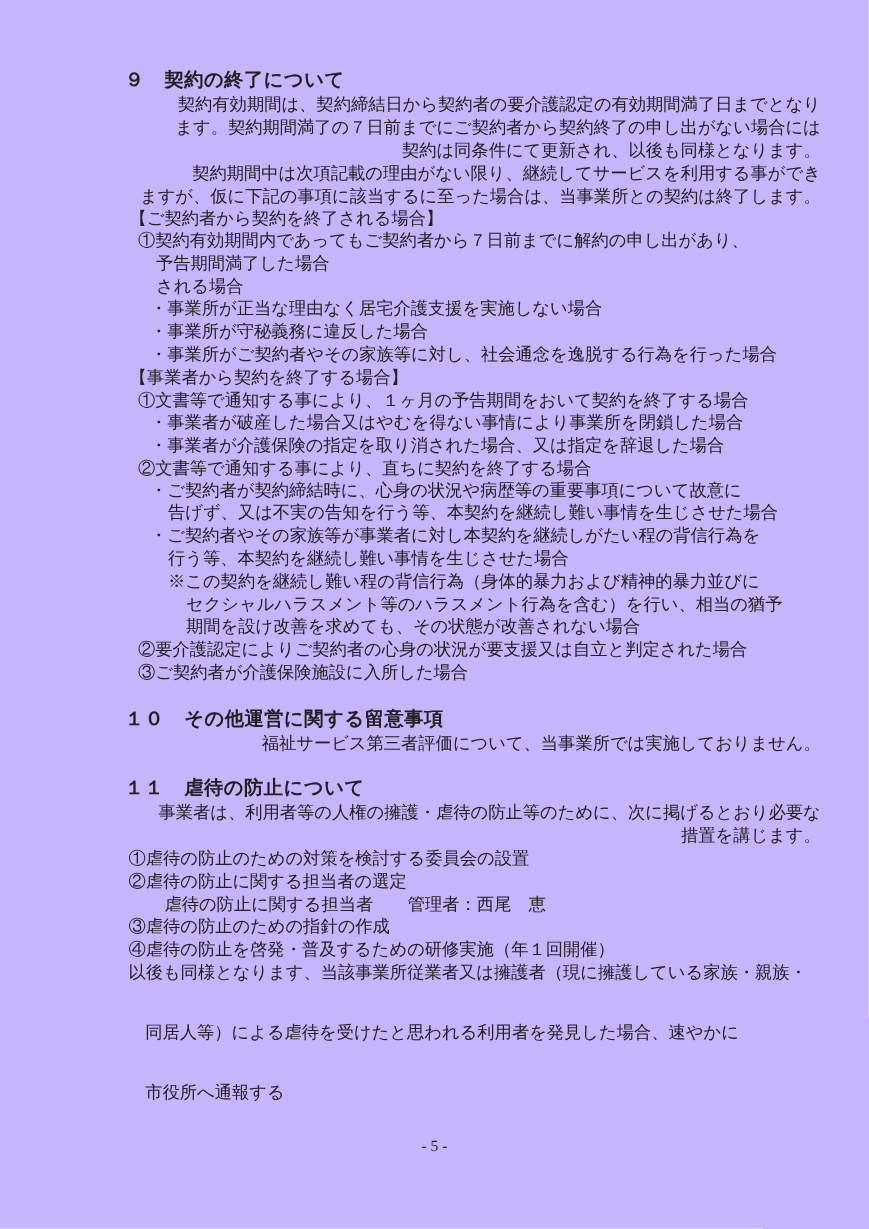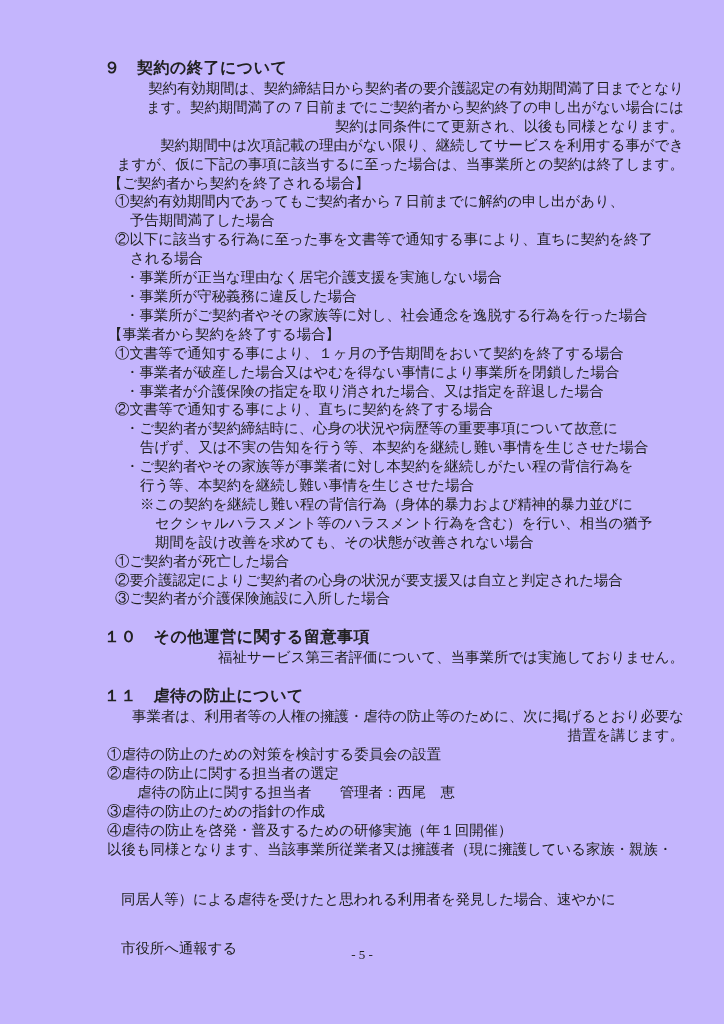--- a/index.html
+++ b/index.html
@@ -67,38 +67,36 @@
       <section>
         <h2 class="heading">９　契約の終了について</h2>
         <div class="line i-body">契約有効期間は、契約締結日から契約者の要介護認定の有効期間満了日までとなり</div>
         <div class="line i-body">ます。契約期間満了の７日前までにご契約者から契約終了の申し出がない場合には</div>
         <div class="line i-body">契約は同条件にて更新され、以後も同様となります。</div>
         <div class="line i-body">契約期間中は次項記載の理由がない限り、継続してサービスを利用する事ができ</div>
         <div class="line i-body">ますが、仮に下記の事項に該当するに至った場合は、当事業所との契約は終了します。</div>
         <div class="line i-bracket">【ご契約者から契約を終了される場合】</div>
         <div class="line i-num">①契約有効期間内であってもご契約者から７日前までに解約の申し出があり、</div>
         <div class="line i-cont1">予告期間満了した場合</div>
-        <div class="line i-num">②以下に該当する行為に至った事を文書等で通知する事により、直ちに契約を終了</div>
         <div class="line i-cont1">される場合</div>
         <div class="line i-bullet">・事業所が正当な理由なく居宅介護支援を実施しない場合</div>
         <div class="line i-bullet">・事業所が守秘義務に違反した場合</div>
         <div class="line i-bullet">・事業所がご契約者やその家族等に対し、社会通念を逸脱する行為を行った場合</div>
         <div class="line i-bracket">【事業者から契約を終了する場合】</div>
         <div class="line i-num">①文書等で通知する事により、１ヶ月の予告期間をおいて契約を終了する場合</div>
         <div class="line i-bullet">・事業者が破産した場合又はやむを得ない事情により事業所を閉鎖した場合</div>
         <div class="line i-bullet">・事業者が介護保険の指定を取り消された場合、又は指定を辞退した場合</div>
         <div class="line i-num">②文書等で通知する事により、直ちに契約を終了する場合</div>
         <div class="line i-bullet">・ご契約者が契約締結時に、心身の状況や病歴等の重要事項について故意に</div>
         <div class="line i-cont2">告げず、又は不実の告知を行う等、本契約を継続し難い事情を生じさせた場合</div>
         <div class="line i-bullet">・ご契約者やその家族等が事業者に対し本契約を継続しがたい程の背信行為を</div>
         <div class="line i-cont2">行う等、本契約を継続し難い事情を生じさせた場合</div>
         <div class="line i-note">※この契約を継続し難い程の背信行為（身体的暴力および精神的暴力並びに</div>
         <div class="line i-cont3">セクシャルハラスメント等のハラスメント行為を含む）を行い、相当の猶予</div>
         <div class="line i-cont3">期間を設け改善を求めても、その状態が改善されない場合</div>
-        <div class="line i-num">①ご契約者が死亡した場合</div>
         <div class="line i-num">②要介護認定によりご契約者の心身の状況が要支援又は自立と判定された場合</div>
         <div class="line i-num">③ご契約者が介護保険施設に入所した場合</div>
       </section>
       <section>
         <h2 class="heading">１０　その他運営に関する留意事項</h2>
         <div class="line i-body">福祉サービス第三者評価について、当事業所では実施しておりません。</div>
       </section>
       <section>
         <h2 class="heading">１１　虐待の防止について</h2>
         <div class="line i-body">事業者は、利用者等の人権の擁護・虐待の防止等のために、次に掲げるとおり必要な</div>

